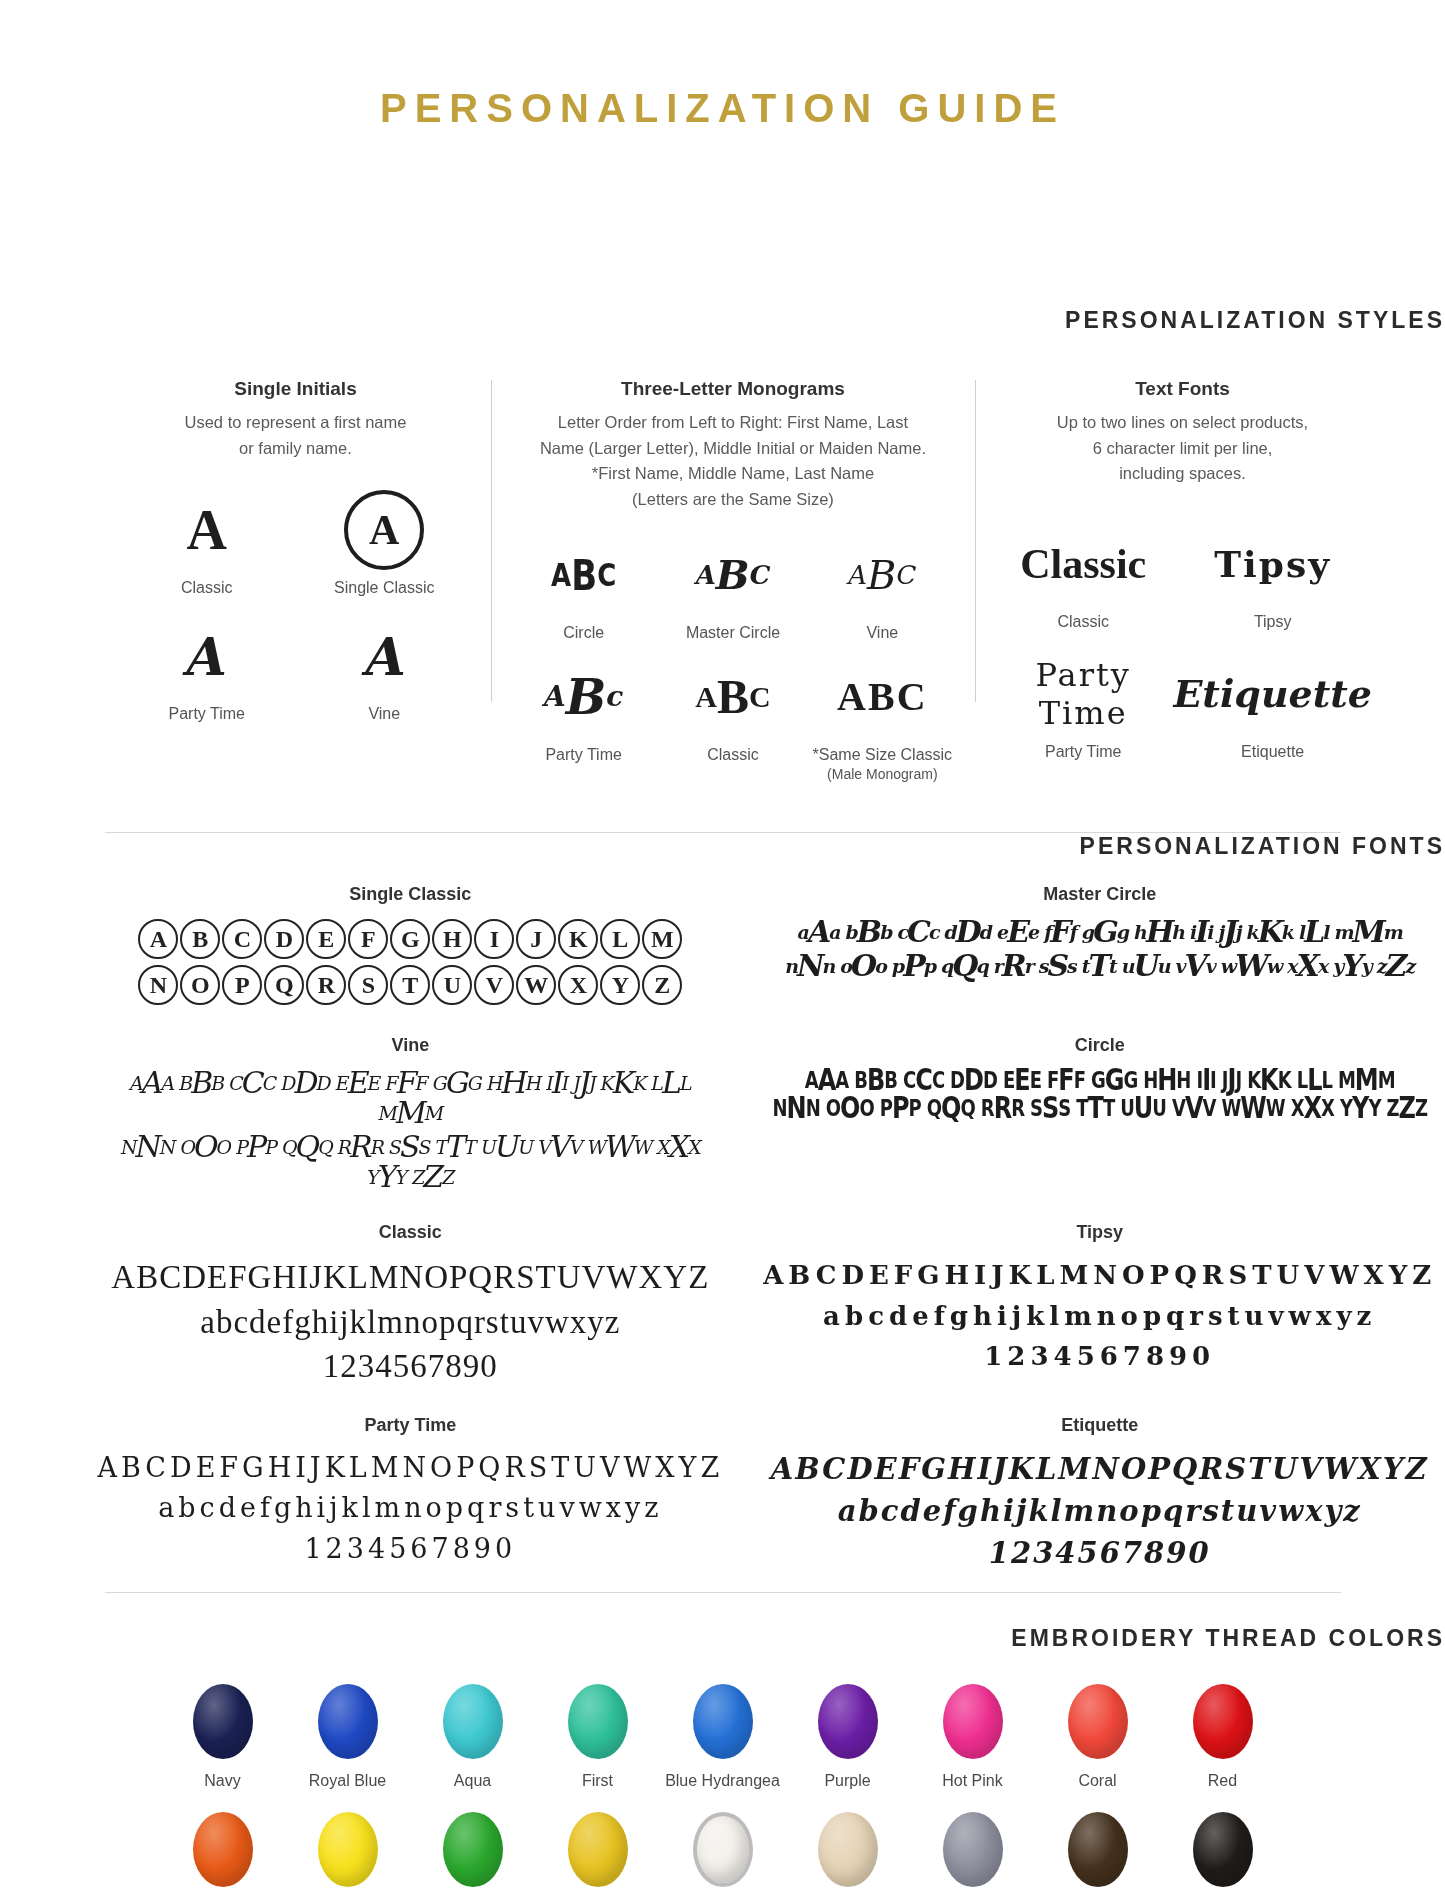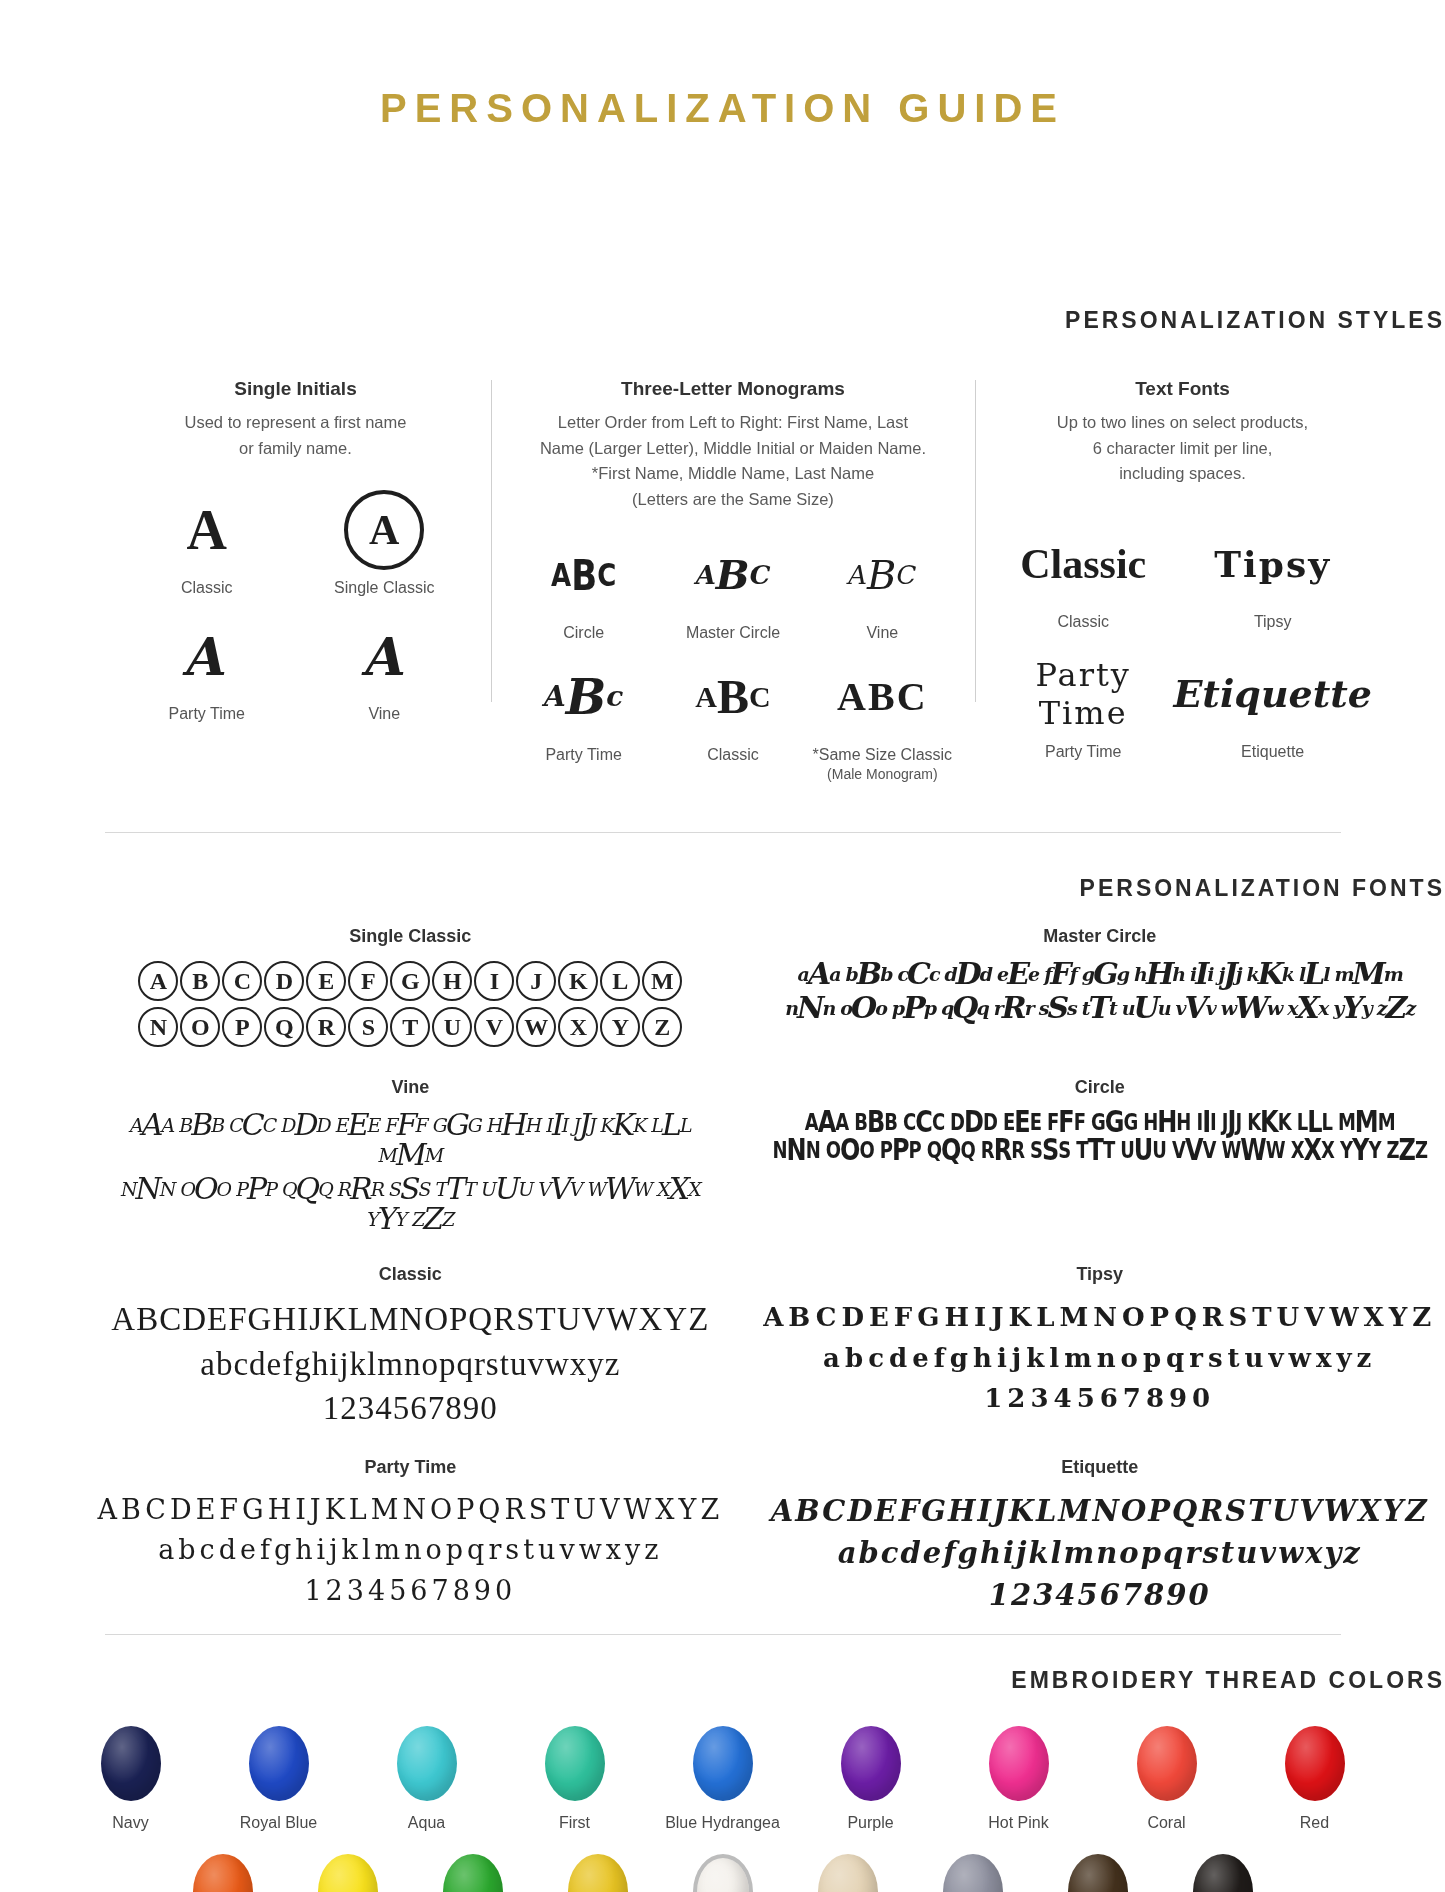--- a/index.html
+++ b/index.html
@@ -6,21 +6,21 @@
   body{width:1445px;height:1892px;overflow:hidden;font-family:"Liberation Sans",sans-serif;color:#2e2e2e;}
   .page{width:1445px;height:1344px;position:relative;}
 
   
   .page-title{padding-top:86px;text-align:center;font-size:40px;font-weight:bold;
     letter-spacing:8px;color:#c0a03c;}
 
   
   .section-heading{text-align:right;font-size:23px;font-weight:bold;letter-spacing:3px;color:#2b2b2b;}
   .styles-heading{margin-top:176px;}
-  .fonts-heading{margin-top:42px;}
+  .fonts-heading{}
   .colors-heading{margin-top:32px;}
 
   
   .styles-columns{position:relative;margin:40px 0 0 100px;width:1290px;
     display:grid;grid-template-columns:391px 484px 415px;}
   .vdiv{position:absolute;top:6px;width:1px;height:322px;background:#cfcfcf;}
   .vdiv-1{left:391px;}
   .vdiv-2{left:875px;}
   .style-col{text-align:center;padding:0 18px;box-sizing:border-box;}
   .col-title{font-size:19px;font-weight:bold;color:#333333;margin-top:4px;}
@@ -99,21 +99,21 @@
   .f-circle span{font-family:"DejaVu Sans",sans-serif;font-weight:bold;letter-spacing:-1px;}
   .f-circle .side{font-size:18px;}
   .f-circle .mid{font-size:24px;}
   .line-serif{font-family:"Liberation Serif",serif;font-size:33px;letter-spacing:1px;line-height:1.35;}
   .line-tipsy{font-family:"DejaVu Serif",serif;font-weight:bold;font-size:26px;letter-spacing:5px;line-height:1.55;}
   .line-party{font-family:"DejaVu Serif",serif;font-size:27px;letter-spacing:4px;line-height:1.5;}
   .line-script{font-family:"DejaVu Serif",serif;font-style:italic;font-weight:bold;font-size:29px;letter-spacing:2px;line-height:1.45;}
 
   
   .swatch-row{display:flex;justify-content:center;}
-  .swatch-row-1{margin-top:32px;gap:23px;}
+  .swatch-row-1{margin-top:32px;}
   .swatch-row-2{margin-top:22px;}
   .swatch-item{width:125px;text-align:center;}
   .swatch{width:60px;height:75px;border-radius:50%;margin:0 auto;box-sizing:border-box;
     box-shadow:inset -6px -8px 14px rgba(0,0,0,0.18);}
   .swatch-label{font-size:16px;color:#4a4a4a;margin-top:13px;}
 </style>
 </head>
 <body>
 
 <div class="page">

